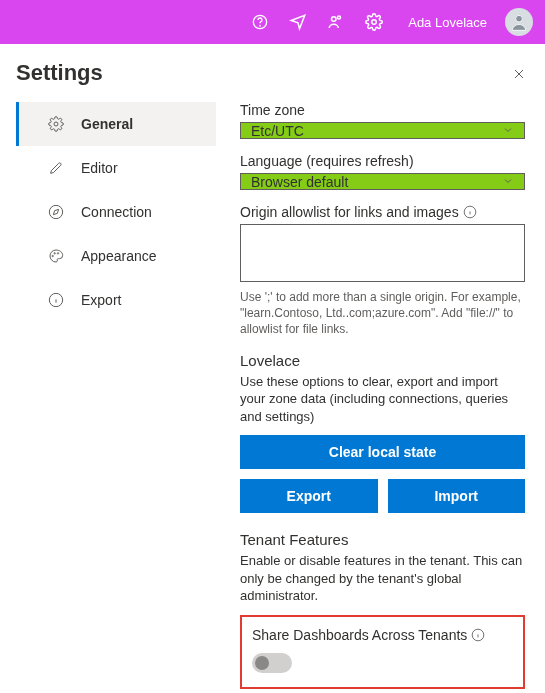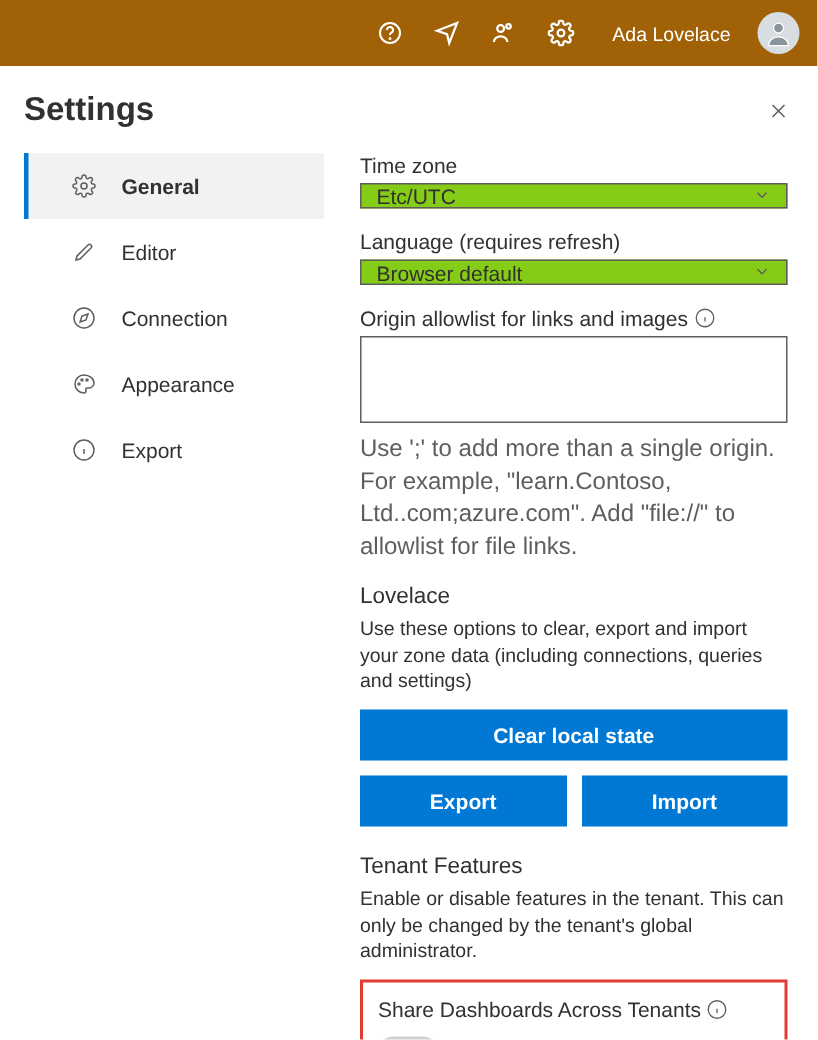--- a/index.html
+++ b/index.html
@@ -7,21 +7,21 @@
       width: 545px;
       height: 693px;
       font-family: "Segoe UI", -apple-system, sans-serif;
       font-size: 14px;
       color: #323130;
       background: #fff;
       overflow: hidden;
     }
     .top-bar {
       height: 44px;
-      background: #a16207;
+      background: #d946ef;
       display: flex;
       justify-content: flex-end;
       align-items: center;
       gap: 18px;
       padding: 0 12px;
       color: #fff;
     }
     .top-bar .iconbtn {
       width: 20px; height: 20px;
       display: flex; align-items: center; justify-content: center;
@@ -106,21 +106,21 @@
     .textarea {
       width: 100%;
       height: 58px;
       border: 1px solid #605e5c;
       padding: 6px 8px;
       font-size: 14px;
       font-family: inherit;
       resize: none;
     }
     .hint {
-      font-size: 16px;
+      font-size: 12px;
       color: #605e5c;
       line-height: 1.35;
       margin-top: 4px;
     }
     .section-head {
       font-size: 15px;
       margin-top: 10px;
       margin-bottom: 4px;
     }
     .desc {

